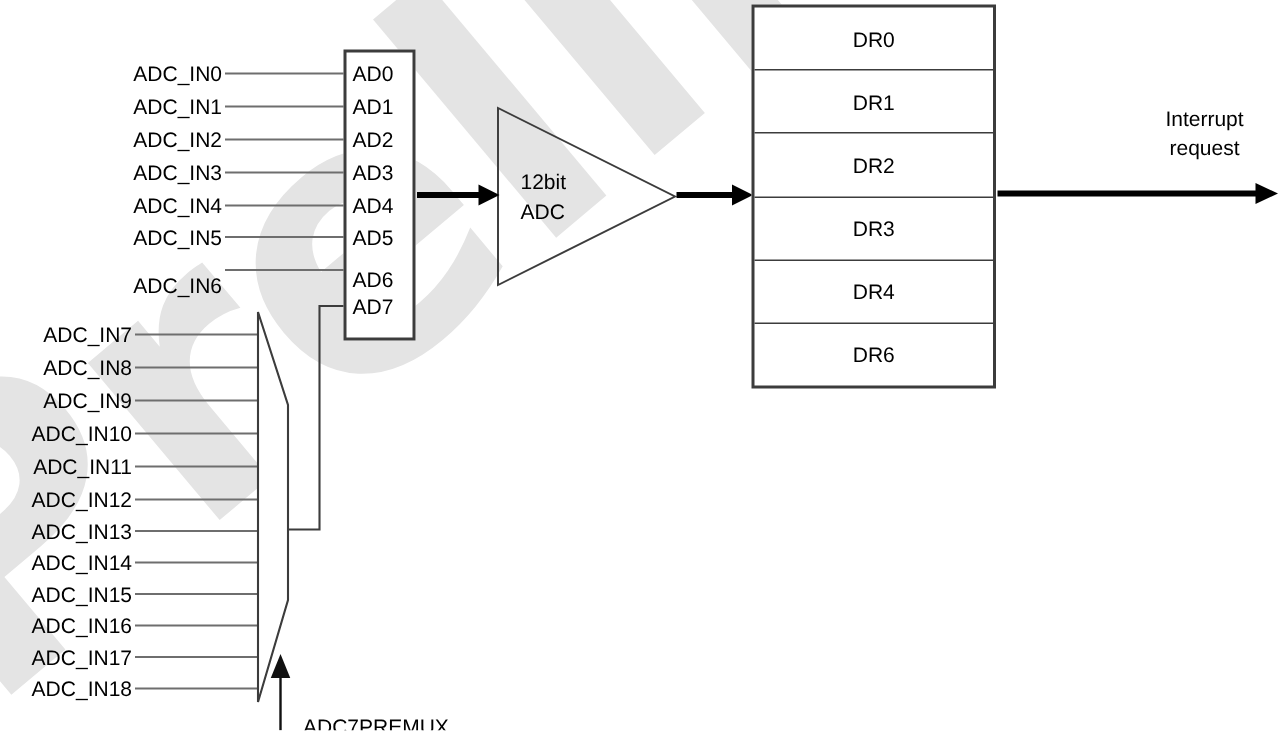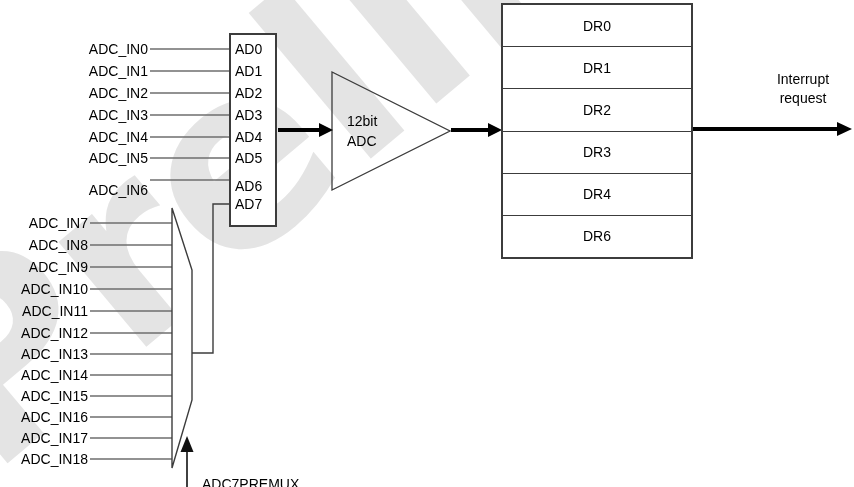--- a/index.html
+++ b/index.html
@@ -14,21 +14,21 @@
   }
   .sig.right-top{right:706px;text-align:right;}
   .sig.right-bot{right:766px;text-align:center;}
   .adlbl{position:absolute;left:235px;z-index:3;font-size:14px;line-height:14px;
     transform:translateY(-50%);white-space:nowrap;}
   .ad-box{
     position:absolute;left:229px;top:33px;width:48px;height:194px;
     border:2px solid #3c3c3c;background:#fff;box-sizing:border-box;z-index:2;
   }
   .dr-stack{
-    position:absolute;left:501px;top:3px;width:192px;height:256px;
+    position:absolute;left:501px;top:3px;width:163px;height:256px;
     border:2px solid #3c3c3c;background:#fff;box-sizing:border-box;z-index:2;
     display:flex;flex-direction:column;
   }
   .dr-row{
     flex:1;display:flex;align-items:center;justify-content:center;
     font-size:14px;border-top:1.5px solid #3c3c3c;
   }
   .dr-row:first-child{border-top:none;}
   .adc-label{
     position:absolute;left:347px;top:131px;transform:translateY(-50%);

